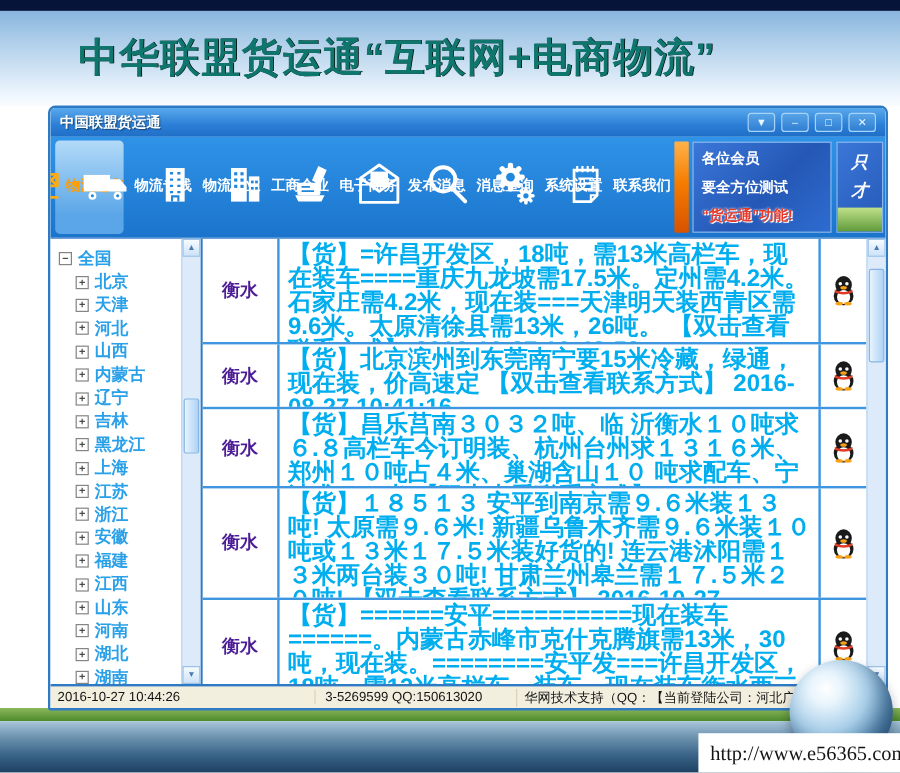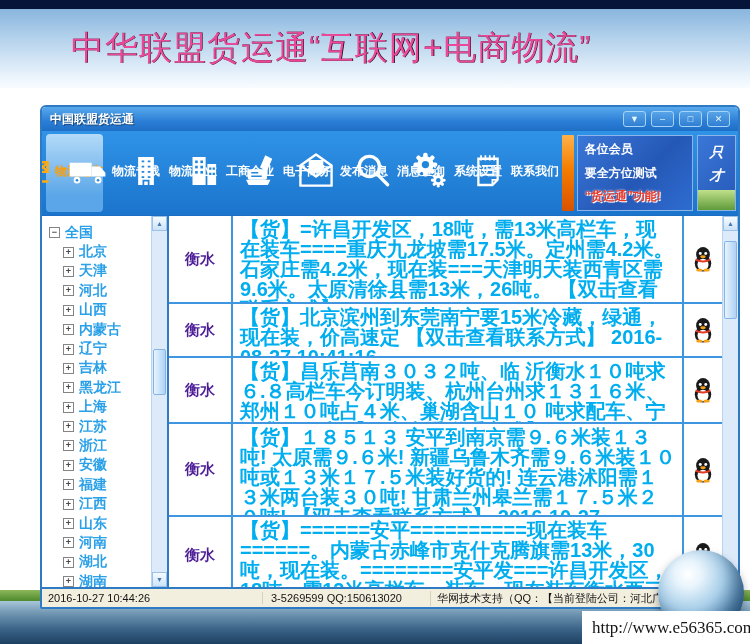--- a/index.html
+++ b/index.html
@@ -5,37 +5,37 @@
   * { margin:0; padding:0; box-sizing:border-box; }
   html,body { background:#fff; }
   .page { position:relative; width:750px; height:644px; overflow:hidden;
           font-family:"Liberation Sans", sans-serif; background:#fff; }
 
   
   .top-band { position:absolute; left:0; top:0; width:750px; height:88px;
               background:linear-gradient(180deg,#7cacda 0%,#a9cbe8 35%,#eef6fd 90%,#f8fcff 100%); }
   .top-dark { position:absolute; left:0; top:0; width:750px; height:9px; background:#07143a; }
   .hero-title { position:absolute; left:0; top:26px; width:662px; text-align:center;
-                font-size:33px; font-weight:normal; color:#ec4899; letter-spacing:1px;
+                font-size:33px; font-weight:bold; color:#0f766e; letter-spacing:1px;
                 text-shadow:0.6px 0 #000; white-space:nowrap; }
 
   
   .grass-band { position:absolute; left:0; top:590px; width:750px; height:11px;
                 background:linear-gradient(#8cb75a,#4d8a2d); z-index:1; }
   .water-band { position:absolute; left:0; top:601px; width:750px; height:43px;
                 background:linear-gradient(180deg,#a9c6da 0%,#6e94b0 30%,#3a6488 65%,#1d4062 100%); z-index:1; }
   .globe { position:absolute; left:658px; top:550px; width:86px; height:86px; border-radius:50%;
            background:radial-gradient(circle at 35% 28%, #ffffff 0%, #e8f4fc 16%, #a9cfe9 42%, #5b8fb9 68%, #2d5e86 88%, #1c4264 100%);
            box-shadow:inset -8px -10px 16px rgba(0,25,55,.38), 0 5px 10px rgba(0,15,35,.35); z-index:5; }
   .url-box { position:absolute; right:0; top:611px; width:168px; height:33px; background:#fff;
              display:flex; align-items:center; justify-content:center; z-index:6;
              font-family:"Liberation Serif", serif; font-size:17px; color:#141414;padding-left:16px; }
 
   
-  .window { position:absolute; left:40px; top:105px; width:700px; height:504px; z-index:2;
+  .window { position:absolute; left:40px; top:88px; width:700px; height:504px; z-index:2;
             border:2px solid #2e7ac4; border-radius:6px 6px 2px 2px; background:#fff;
             display:flex; flex-direction:column; overflow:hidden; }
   .titlebar { flex:0 0 24px; background:linear-gradient(#58a9ec,#2b7ed6 60%,#1f6ec6);
               display:flex; align-items:center; padding:0 8px; }
   .window-title { color:#fff; font-weight:bold; font-size:12px; text-shadow:1px 1px 1px rgba(0,0,0,.45); }
   .win-controls { margin-left:auto; display:flex; gap:5px; }
   .ctrl-btn { width:23px; height:16px; border:1px solid #a6d4f8; border-radius:3px;
               background:linear-gradient(#58a4e8,#2f7ed2); color:#eaf6ff; font-size:9px;
               display:flex; align-items:center; justify-content:center; line-height:1; }
 

